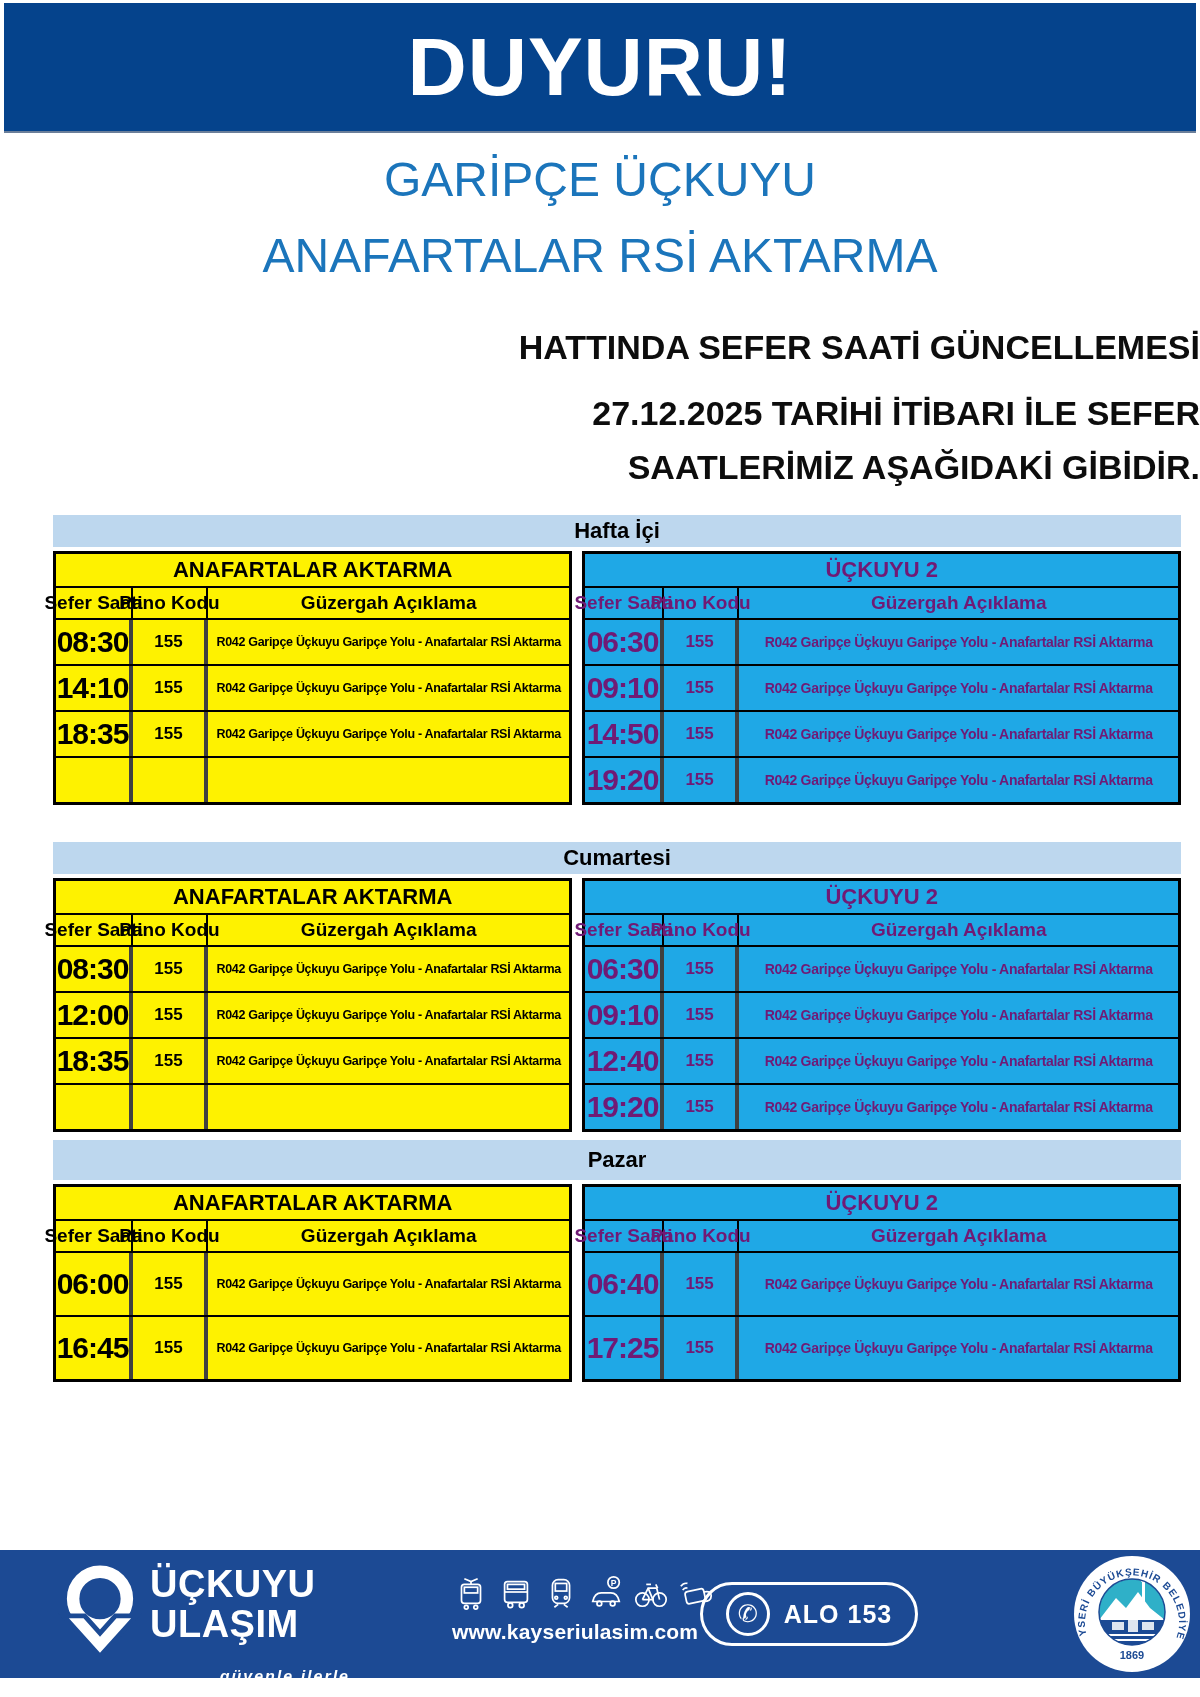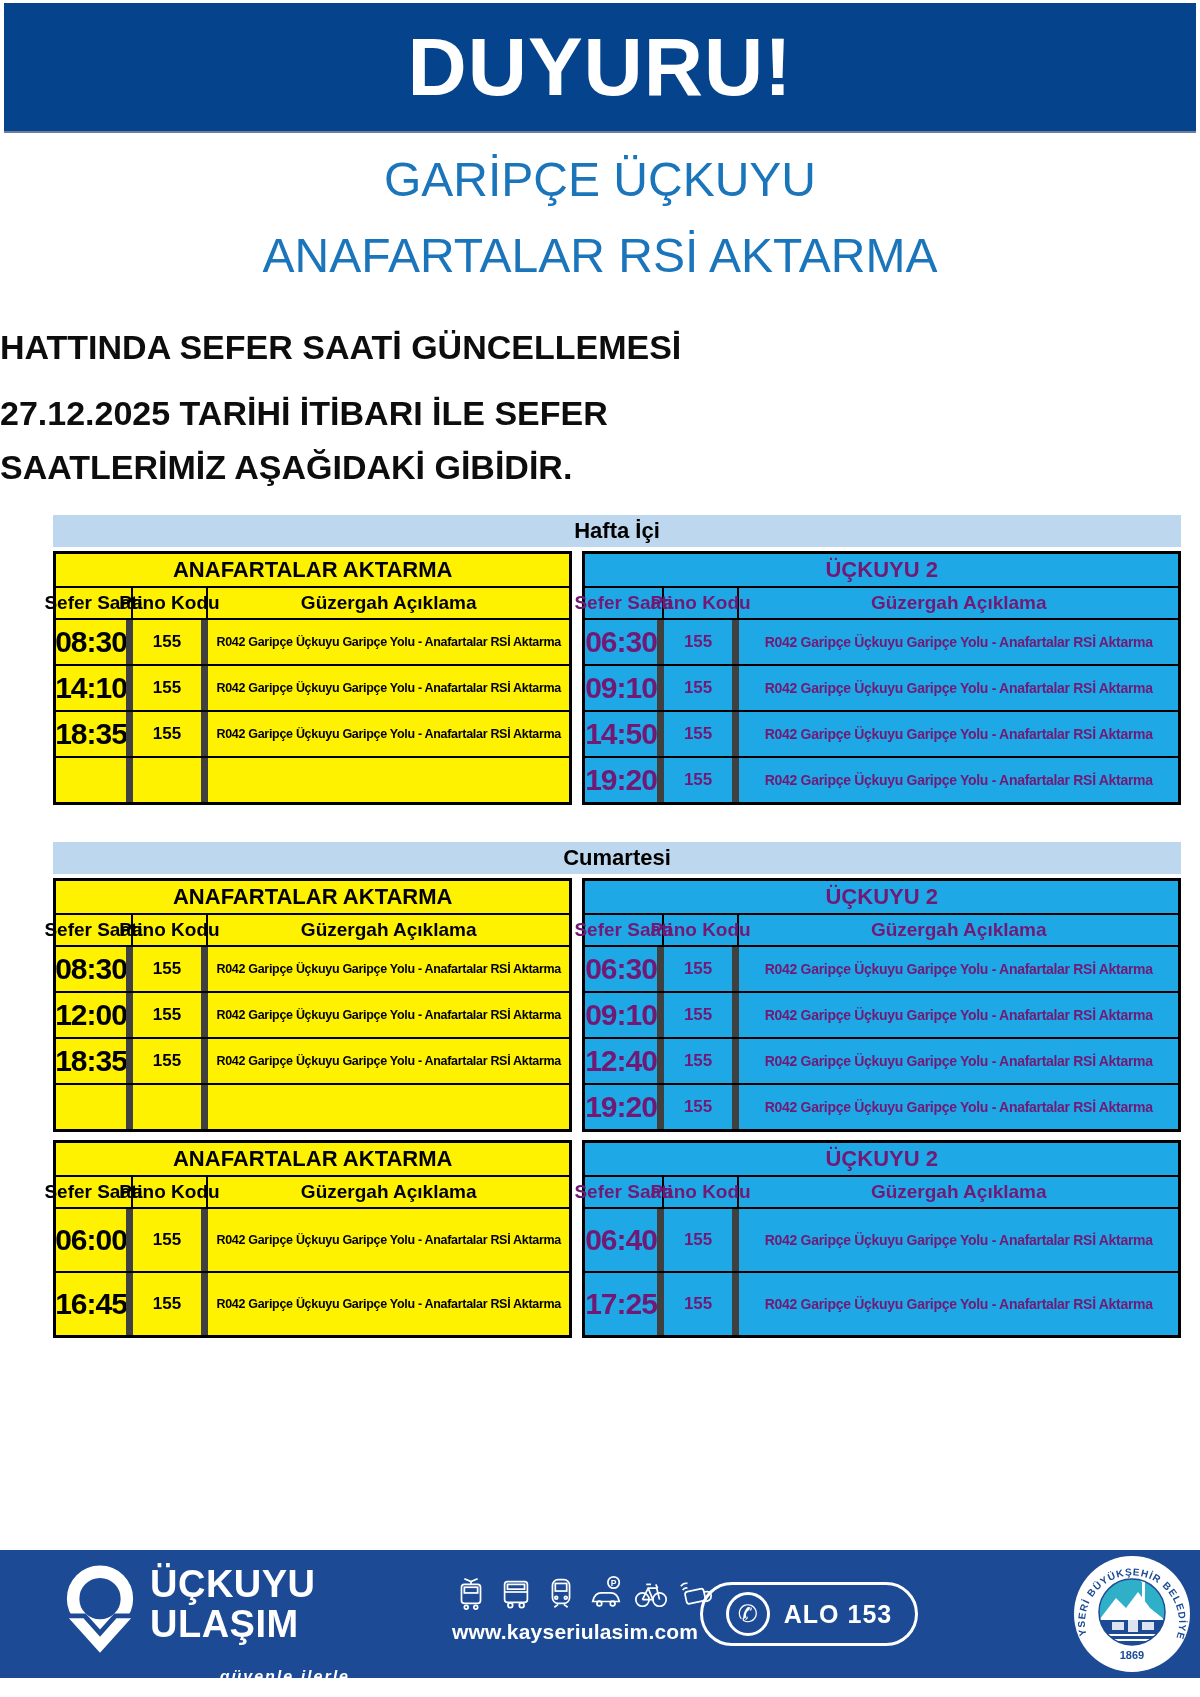--- a/index.html
+++ b/index.html
@@ -15,21 +15,21 @@
   }
   .banner-text{
     color:#ffffff;font-size:82px;font-weight:bold;letter-spacing:1px;
   }
   .title-blue{
     position:absolute;left:0;right:0;text-align:center;
     color:#1b75bb;font-size:48px;font-weight:normal;letter-spacing:0px;white-space:nowrap;
   }
   .t1{top:152px;} .t2{top:228px;}
   .sub-black{
-    position:absolute;left:0;right:0;text-align:left;
+    position:absolute;left:0;right:0;text-align:right;
     color:#0d0d0d;font-size:34px;font-weight:bold;white-space:nowrap;
   }
   .s1{top:328px;} .s2{top:394px;} .s3{top:448px;}
 
   
   .sched{position:absolute;left:36px;width:1128px;padding-left:17px;}
   .sched-hafta{top:515px;} .sched-cumartesi{top:842px;} .sched-pazar{top:1140px;}
   .day-strip{
     background:#bdd7ee;height:32px;display:flex;align-items:center;justify-content:center;
     color:#000;font-size:22px;font-weight:bold;margin-bottom:4px;
@@ -50,21 +50,21 @@
     height:30px;display:flex;align-items:center;justify-content:center;
     font-size:19px;font-weight:bold;border-right:2px solid #000;white-space:nowrap;
   }
   .colh:last-child{border-right:none;}
   .trow{display:grid;border-bottom:2px solid #000;}
   .trow:last-child{border-bottom:none;}
   .half-left .trow{grid-template-columns:15% 14.6% auto;}
   .half-right .trow{grid-template-columns:13.2% 12.8% auto;}
   .cell{
     height:44px;display:flex;align-items:center;justify-content:center;
-    border-right:7px solid #404040;white-space:nowrap;overflow:hidden;
+    border-right:4px solid #404040;white-space:nowrap;overflow:hidden;
   }
   .sched-pazar .cell{height:62px;}
   .cell:last-child{border-right:none;}
   .cell.time{font-size:30px;font-weight:bold;letter-spacing:-1px;}
   .cell.pano{font-size:17px;font-weight:bold;}
   .cell.route{font-size:12.5px;font-weight:bold;letter-spacing:-0.3px;}
   .half-right .cell.route{font-size:14px;}
 
   
   .footer{
@@ -223,20 +223,21 @@
       <div class="trow">
         <div class="cell time">19:20</div>
         <div class="cell pano">155</div>
         <div class="cell route">R042 Garipçe Üçkuyu Garipçe Yolu - Anafartalar RSİ Aktarma</div>
       </div>
     </div>
   </div>
 </div>
 
 <div class="sched sched-pazar">
+  <div class="day-strip">Pazar</div>
   <div class="halves">
     <div class="half half-left">
       <div class="group-title">ANAFARTALAR AKTARMA</div>
       <div class="cols">
         <div class="colh">Sefer Saati</div>
         <div class="colh">Pano Kodu</div>
         <div class="colh">Güzergah Açıklama</div>
       </div>
       <div class="trow">
         <div class="cell time">06:00</div>

